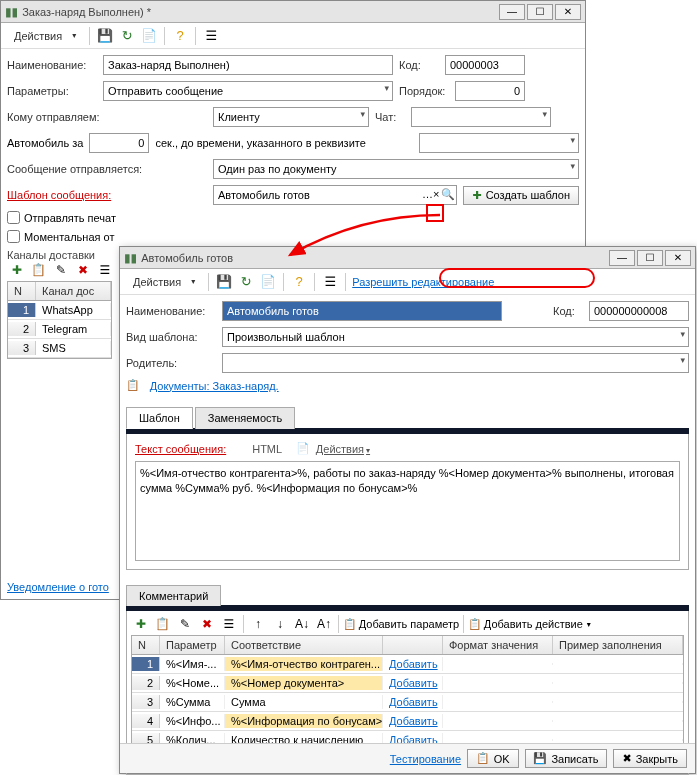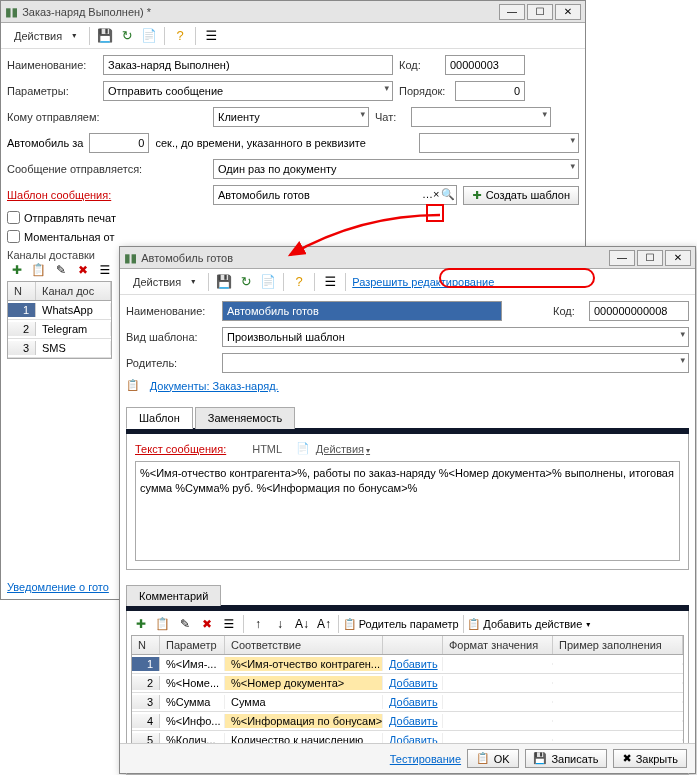--- a/index.html
+++ b/index.html
@@ -238,21 +238,21 @@
         <span class="ib" style="color:#c00">✖</span>
         <span class="ib">☰</span>
         <div class="sep"></div>
         <span class="ib">↑</span>
         <span class="ib">↓</span>
         <span class="ib">A↓</span>
         <span class="ib">A↑</span>
         <div class="sep"></div>
         <span style="display:flex;align-items:center;gap:2px;cursor:pointer">
             <span>📋</span>
-            <span>Родитель параметр</span>
+            <span>Добавить параметр</span>
           </span>
         <div class="sep"></div>
         <span style="display:flex;align-items:center;gap:2px;cursor:pointer">
             <span>📋</span>
             <span>Добавить действие</span>
             <span class="caret">▾</span>
           </span>
       </div>
       <div class="table">
         <div class="thead">

